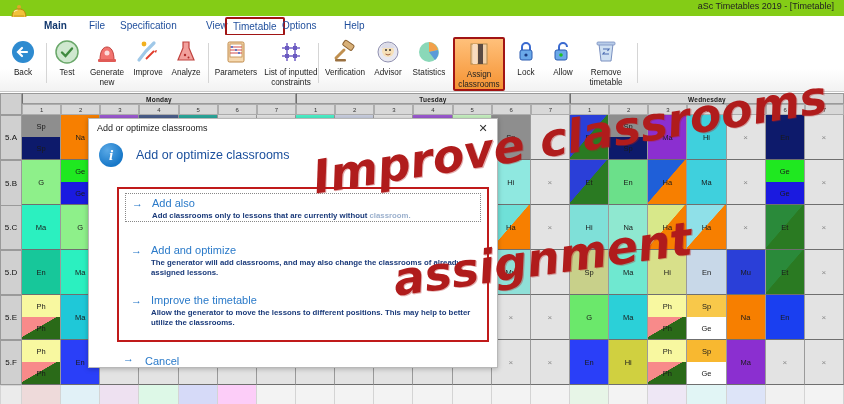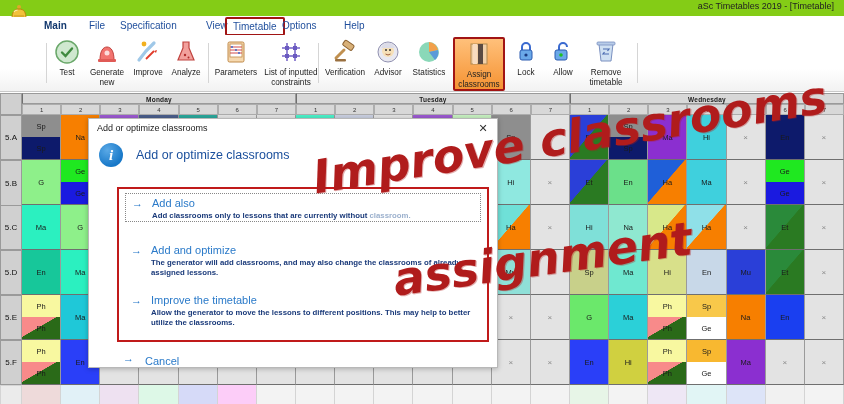--- a/index.html
+++ b/index.html
@@ -184,20 +184,29 @@
       <div class="menu-item bold" style="left: 38px;">Main</div>
       <div class="menu-item" style="left: 83px;">File</div>
       <div class="menu-item" style="left: 114px;">Specification</div>
       <div class="menu-item" style="left: 200px;">View</div>
       <div class="menu-item hl" style="left: 225px;">Timetable</div>
       <div class="menu-item" style="left: 276px;">Options</div>
       <div class="menu-item" style="left: 338px;">Help</div>
     </div>
 
   <div class="ribbon">
+      <div class="tbtn" style="left: 4px; width: 38px;">
+        <div class="ico">
+          <svg width="28" height="28" viewBox="0 0 28 28">
+            <circle cx="14" cy="14" r="11" fill="#2e8bd0"></circle>
+            <path d="M18 14 H10 M13 10 L9 14 L13 18" stroke="#fff" stroke-width="2.2" fill="none" stroke-linecap="round"></path>
+          </svg>
+        </div>
+        <div class="lbl">Back</div>
+      </div>
       <div class="tbtn" style="left: 50px; width: 34px;">
         <div class="ico">
           <svg width="28" height="28" viewBox="0 0 28 28">
             <circle cx="14" cy="14" r="11" fill="#cfe8cf" stroke="#6aa86a" stroke-width="1.5"></circle>
             <path d="M9 14.5 L12.5 18 L19 10.5" stroke="#3f8a3f" stroke-width="2.4" fill="none" stroke-linecap="round"></path>
           </svg>
         </div>
         <div class="lbl">Test</div>
       </div>
       <div class="tbtn" style="left: 85px; width: 44px;">

